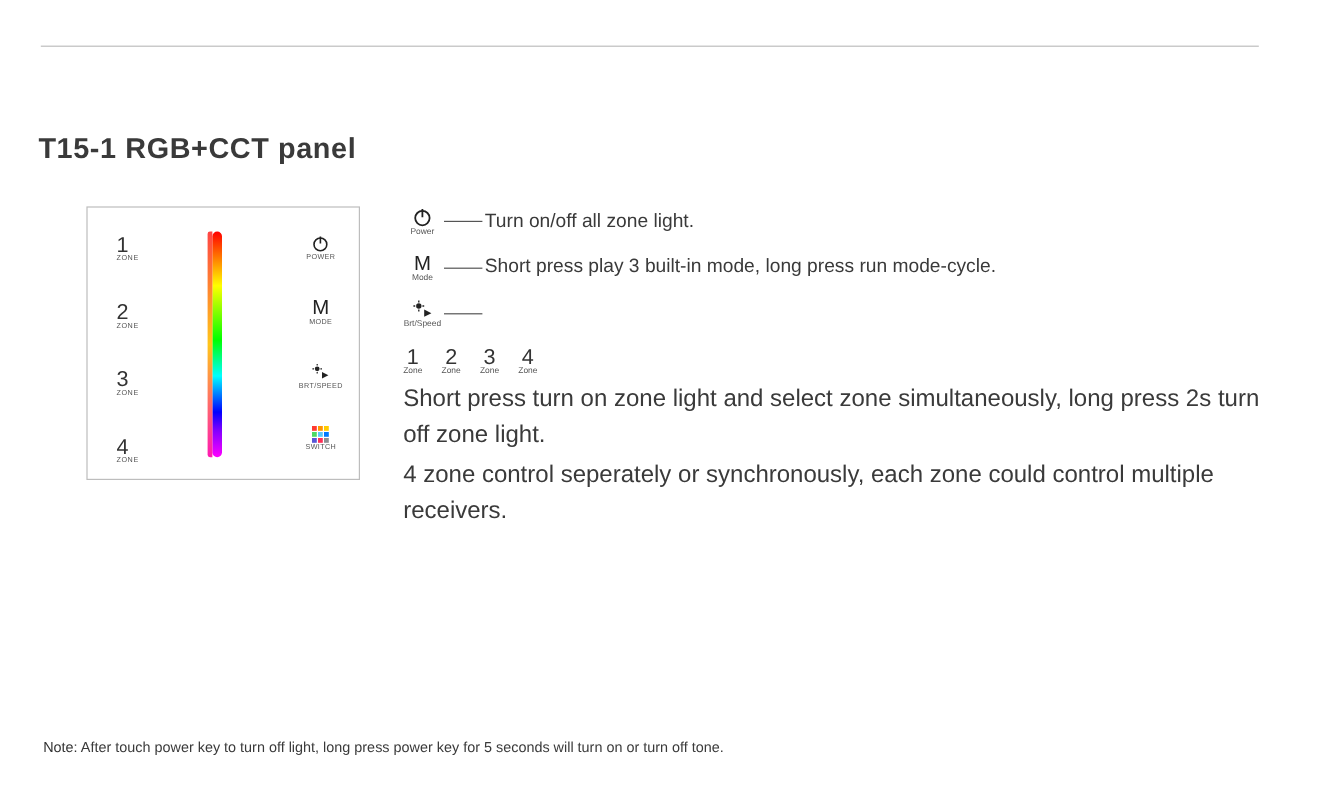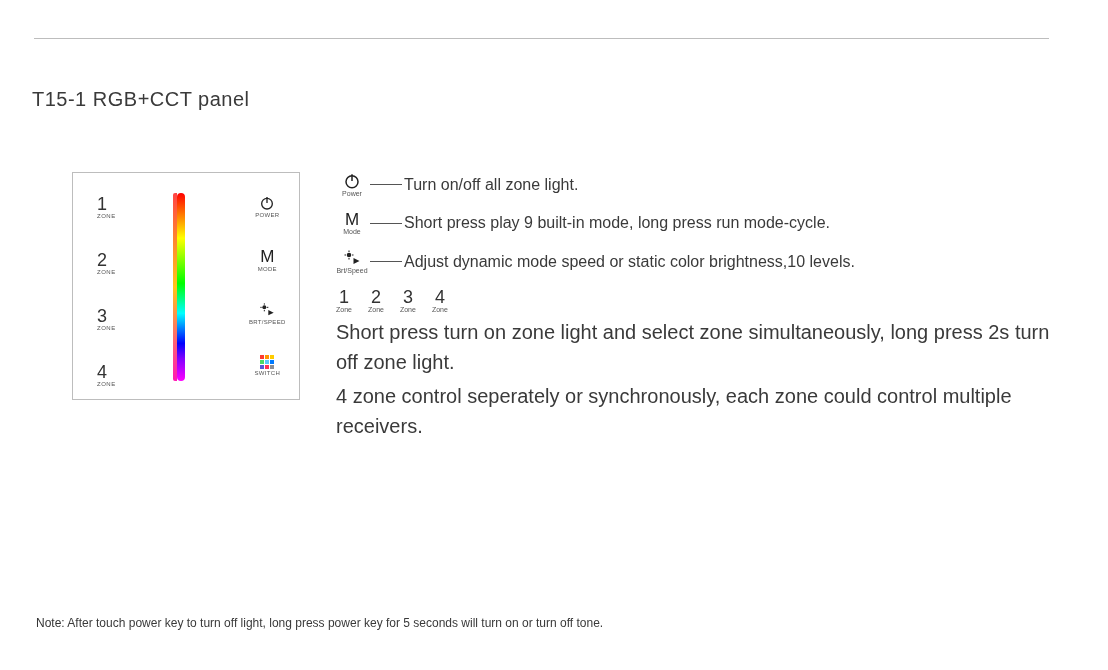--- a/index.html
+++ b/index.html
@@ -21,24 +21,25 @@
     position: absolute;
     left: 34px;
     top: 38px;
     width: 1015px;
     height: 1px;
     background: #bdbdbd;
   }
   .heading {
     position: absolute;
     left: 32px;
-    top: 88px;
-    font-size: 20px;
+    top: 111px;
+    font-size: 24px;
     letter-spacing: 0.5px;
     color: #3a3a3a;
+    font-weight: bold;
   }
 
   
   .panel {
     position: absolute;
     left: 72px;
     top: 172px;
     width: 226px;
     height: 226px;
     border: 1px solid #bdbdbd;
@@ -317,37 +318,36 @@
     </div>
 
 
 
     <div class="legend-row">
       <div class="legend-icon-slot">
         <div class="mode-M">M</div>
         <div class="cl">Mode</div>
       </div>
       <div class="legend-dash"></div>
-      <div class="legend-text">Short press play 9 built-in mode, long press run mode-cycle.</div>
+      <div class="legend-text">Short press play 3 built-in mode, long press run mode-cycle.</div>
     </div>
 
     <div class="legend-row">
       <div class="legend-icon-slot">
         <svg class="ic" viewBox="0 0 24 24" fill="none" stroke="currentColor" stroke-width="1.5">
           <circle cx="8" cy="8" r="3" fill="currentColor" stroke="none"></circle>
           <line x1="8" y1="2" x2="8" y2="4"></line>
             <line x1="8" y1="12" x2="8" y2="14"></line>
           <line x1="2" y1="8" x2="4" y2="8"></line>
             <line x1="12" y1="8" x2="14" y2="8"></line>
           <polygon points="14,12 22,16 14,20" fill="currentColor" stroke="none"></polygon>
         </svg>
         <div class="cl">Brt/Speed</div>
       </div>
       <div class="legend-dash"></div>
-      <div class="legend-text">Adjust dynamic mode speed or static color brightness,10 levels.</div>
     </div>
 
     <div class="zones-row">
       <div class="z">
         <div class="num">1</div>
         <div class="lab">Zone</div>
       </div>
       <div class="z">
         <div class="num">2</div>
         <div class="lab">Zone</div>

